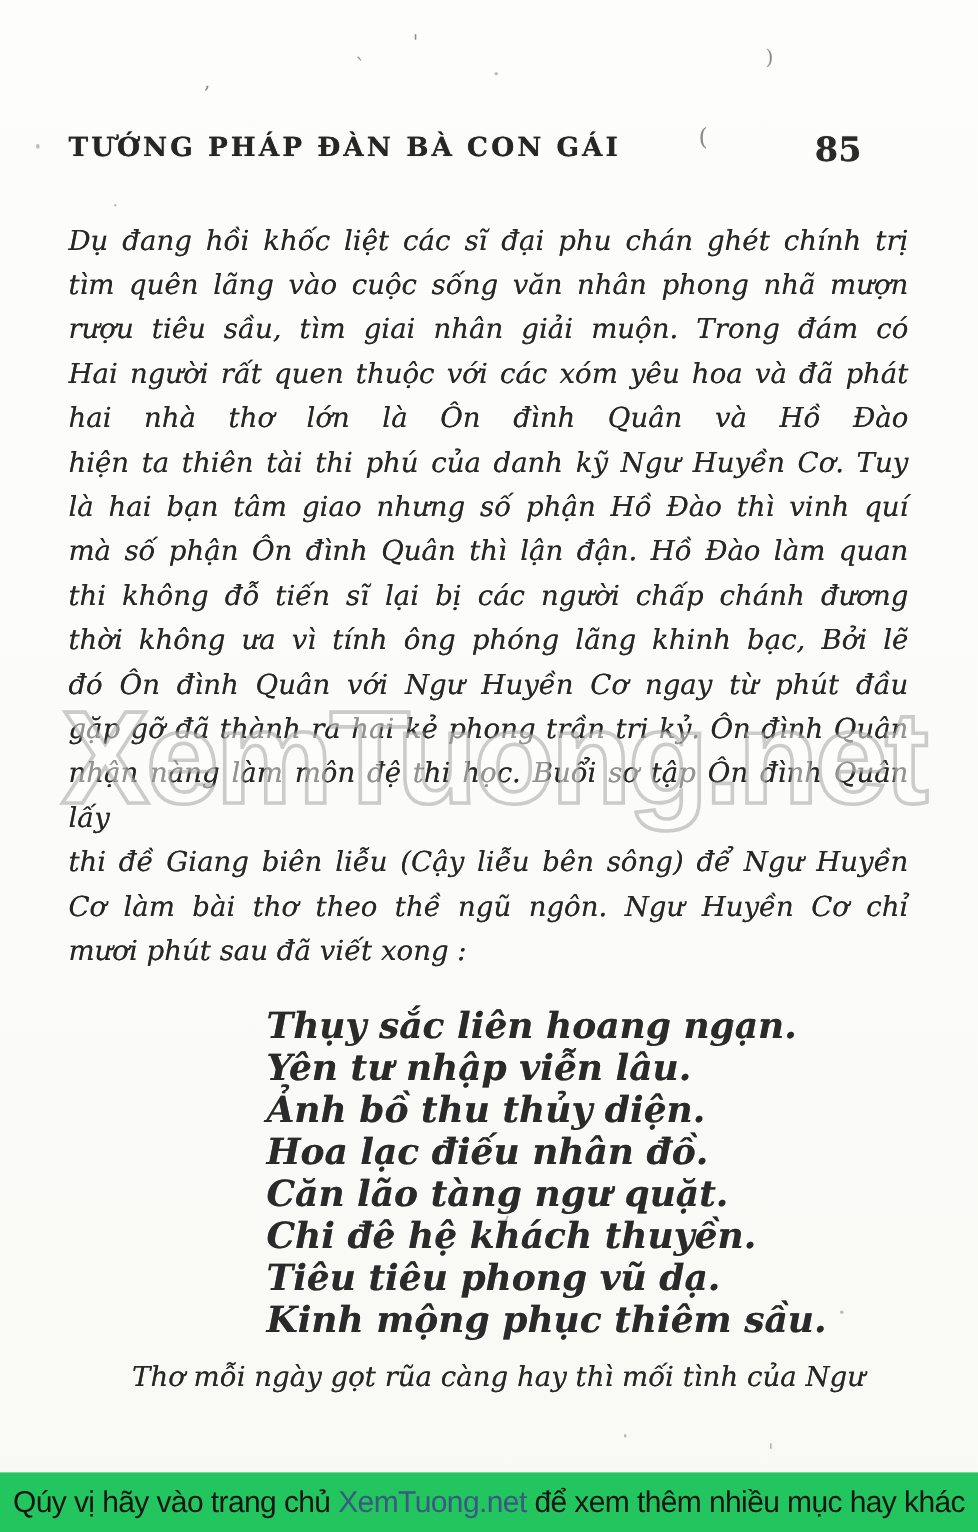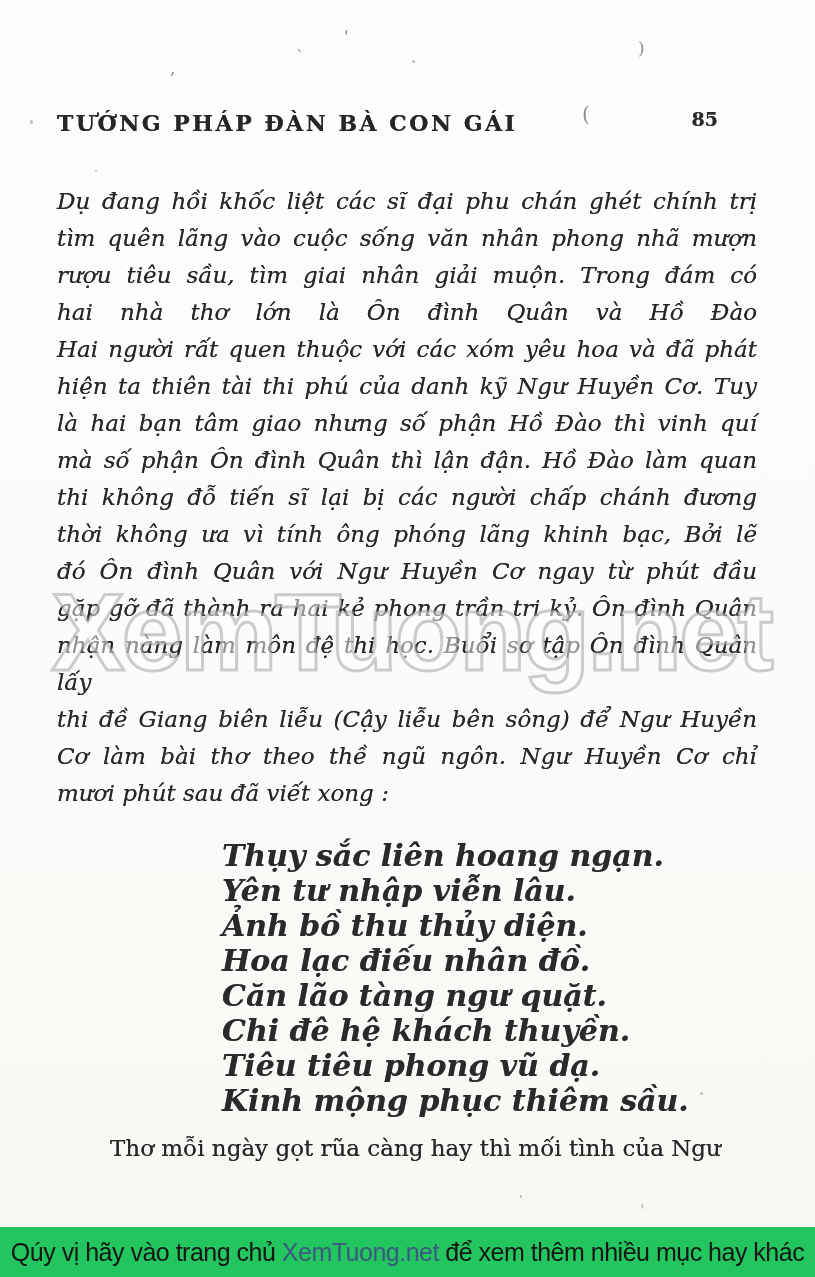--- a/index.html
+++ b/index.html
@@ -9,42 +9,42 @@
     font-family:"DejaVu Serif", serif;
   }
   .page{position:absolute;inset:0;}
   
   .header{position:absolute;top:110px;left:57px;right:57px;height:34px;}
   .header .title{
     font-size:22px;font-weight:bold;letter-spacing:2.5px;color:#262626;
     text-shadow:0 0 0.6px rgba(30,30,30,.8);
   }
   .header .pagenum{
-    position:absolute;top:-2px;right:40px;font-size:19px;font-weight:bold;color:#2a2a2a;
+    position:absolute;top:-2px;right:40px;font-size:28px;font-weight:bold;color:#2a2a2a;
     text-shadow:0 0 0.6px rgba(30,30,30,.7);
   }
   
   .body-text{position:absolute;top:183px;left:57px;width:700px;color:#272727;}
   .bline{
     font-size:23px;line-height:37px;white-space:nowrap;
     text-align:justify;text-align-last:justify;white-space:normal;
     text-shadow:0 0 0.5px rgba(35,35,35,.75);
     font-style:italic;
   }
   .bline.no-justify{text-align:left;text-align-last:left;}
   
   .poem{position:absolute;top:838px;left:222px;color:#2a2a2a;}
   .pline{
     font-size:30px;line-height:35px;font-style:italic;font-weight:bold;
     text-shadow:0 0 0.4px rgba(35,35,35,.6);
   }
   
   .closing{
     position:absolute;top:1135px;left:110px;width:650px;
-    font-size:23px;color:#272727;text-shadow:0 0 0.5px rgba(35,35,35,.75);
+    font-size:23px;color:#272727;text-shadow:0 0 0.5px rgba(35,35,35,.75);font-style:italic;
   }
   
   .watermark{
     position:absolute;top:574px;left:36px;width:750px;
     font-family:"Liberation Sans", sans-serif;font-weight:bold;
     font-size:110px;line-height:1.05;letter-spacing:-3px;text-align:center;
     color:rgba(255,255,255,0.5);
     -webkit-text-stroke:3px rgba(155,155,155,0.5);
     pointer-events:none;z-index:5;
   }
@@ -67,22 +67,22 @@
 
   <div class="header">
     <span class="title">TƯỚNG PHÁP ĐÀN BÀ CON GÁI</span>
     <span class="pagenum">85</span>
   </div>
 
   <div class="body-text">
     <div class="bline">Dụ đang hồi khốc liệt các sĩ đại phu chán ghét chính trị</div>
     <div class="bline">tìm quên lãng vào cuộc sống văn nhân phong nhã mượn</div>
     <div class="bline">rượu tiêu sầu, tìm giai nhân giải muộn. Trong đám có</div>
+    <div class="bline">Hai người rất quen thuộc với các xóm yêu hoa và đã phát</div>
     <div class="bline">hai nhà thơ lớn là Ôn đình Quân và Hồ Đào</div>
-    <div class="bline">Hai người rất quen thuộc với các xóm yêu hoa và đã phát</div>
     <div class="bline">hiện ta thiên tài thi phú của danh kỹ Ngư Huyền Cơ. Tuy</div>
     <div class="bline">là hai bạn tâm giao nhưng số phận Hồ Đào thì vinh quí</div>
     <div class="bline">mà số phận Ôn đình Quân thì lận đận. Hồ Đào làm quan</div>
     <div class="bline">thi không đỗ tiến sĩ lại bị các người chấp chánh đương</div>
     <div class="bline">thời không ưa vì tính ông phóng lãng khinh bạc, Bởi lẽ</div>
     <div class="bline">đó Ôn đình Quân với Ngư Huyền Cơ ngay từ phút đầu</div>
     <div class="bline">gặp gỡ đã thành ra hai kẻ phong trần tri kỷ. Ôn đình Quân</div>
     <div class="bline">nhận nàng làm môn đệ thi học. Buổi sơ tập Ôn đình Quân lấy</div>
     <div class="bline">thi đề Giang biên liễu (Cậy liễu bên sông) để Ngư Huyền</div>
     <div class="bline">Cơ làm bài thơ theo thề ngũ ngôn. Ngư Huyền Cơ chỉ</div>

